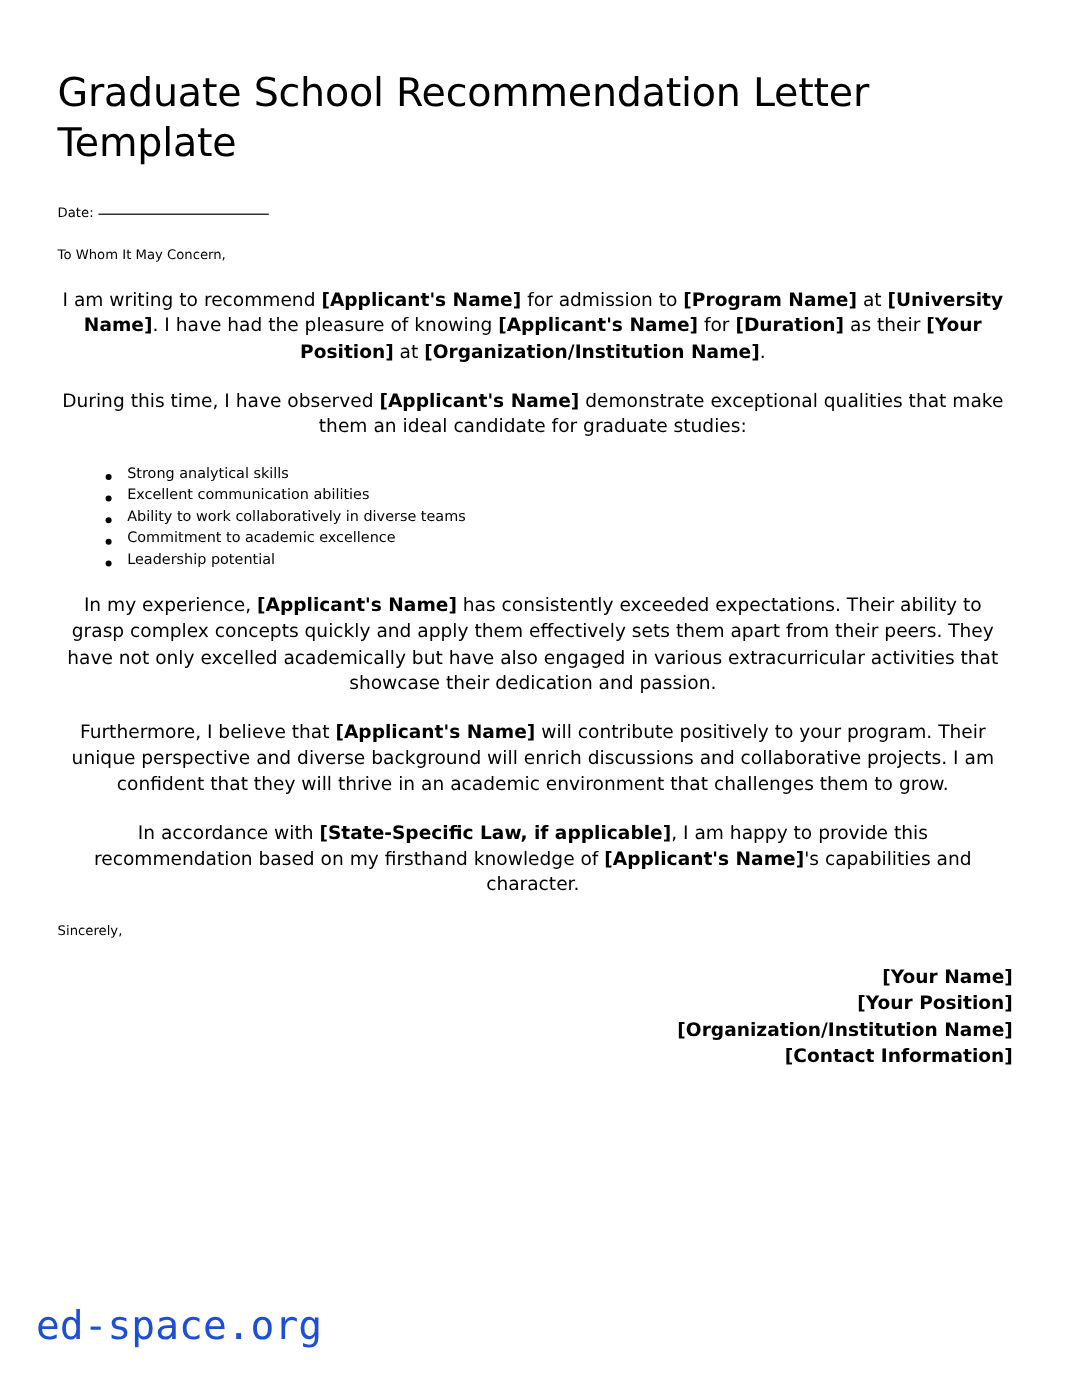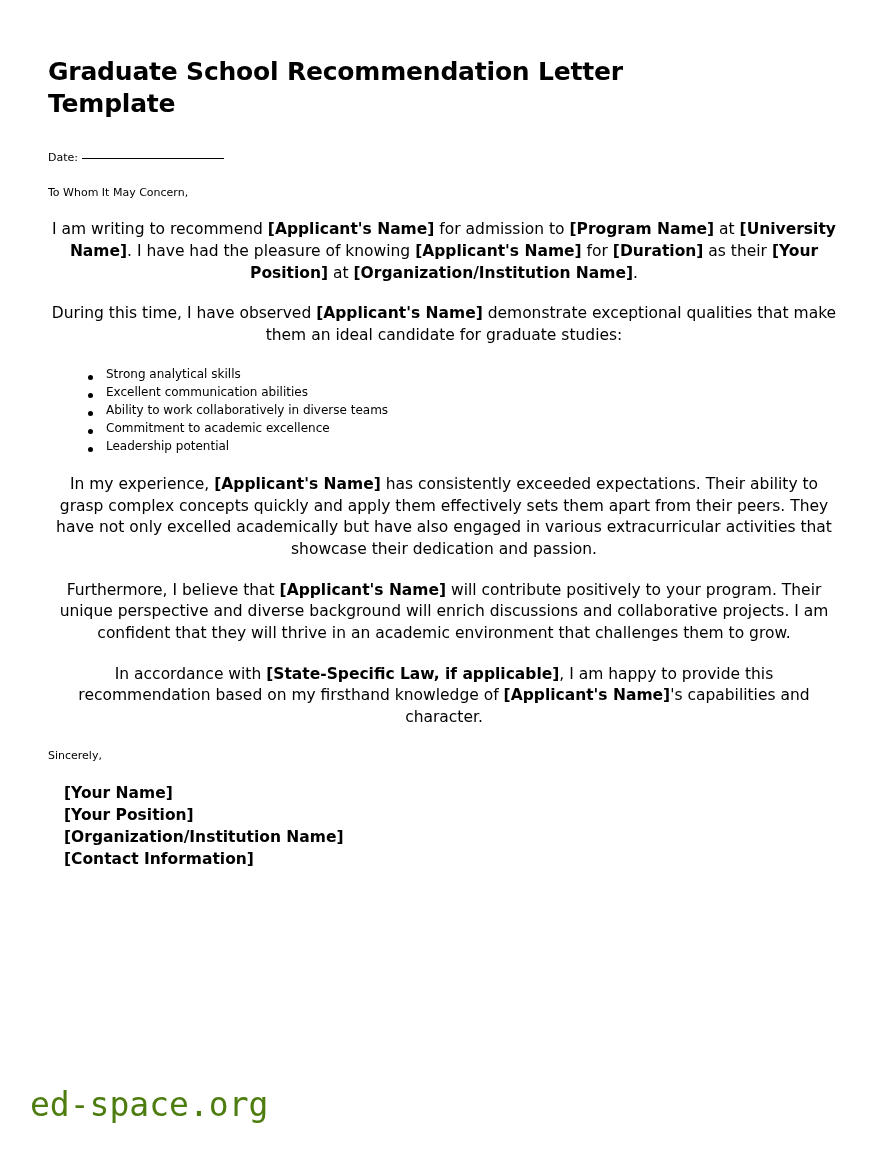--- a/index.html
+++ b/index.html
@@ -17,22 +17,22 @@
   }
   .page {
     position: absolute;
     left: 0; top: 0;
     width: 892px;
     height: 1154px;
     box-sizing: border-box;
     padding: 56px 48px 0 48px;
   }
   .doc-title {
-    font-size: 25px;
-    font-weight: bold;
+    font-size: 33px;
+    font-weight: normal;
     line-height: 1.28;
     letter-spacing: -0.2px;
     margin: 0 0 30px 0;
     max-width: 700px;
   }
   .line {
     font-size: 11px;
     line-height: 1.42;
     margin: 0 0 19px 0;
     max-width: 790px;
@@ -77,29 +77,30 @@
   }
   .signoff {
     font-size: 11px;
     line-height: 1.40;
     margin: 0 0 19px 0;
   }
   .sig-block {
     font-size: 15.5px;
     font-weight: bold;
     line-height: 1.42;
-    margin: 16px;
+    margin: 0;
+    text-align: right;
   }
   .watermark {
     position: absolute;
     left: 30px;
     bottom: 30px;
     font-family: "DejaVu Sans Mono", monospace;
     font-size: 33px;
-    color: #4d7c0f;
+    color: #1d4ed8;
     letter-spacing: 0px;
     white-space: nowrap;
   }
 </style>
 </head>
 <body>
 
 <div class="page">
 
   <h1 class="doc-title">Graduate School Recommendation Letter Template</h1>

